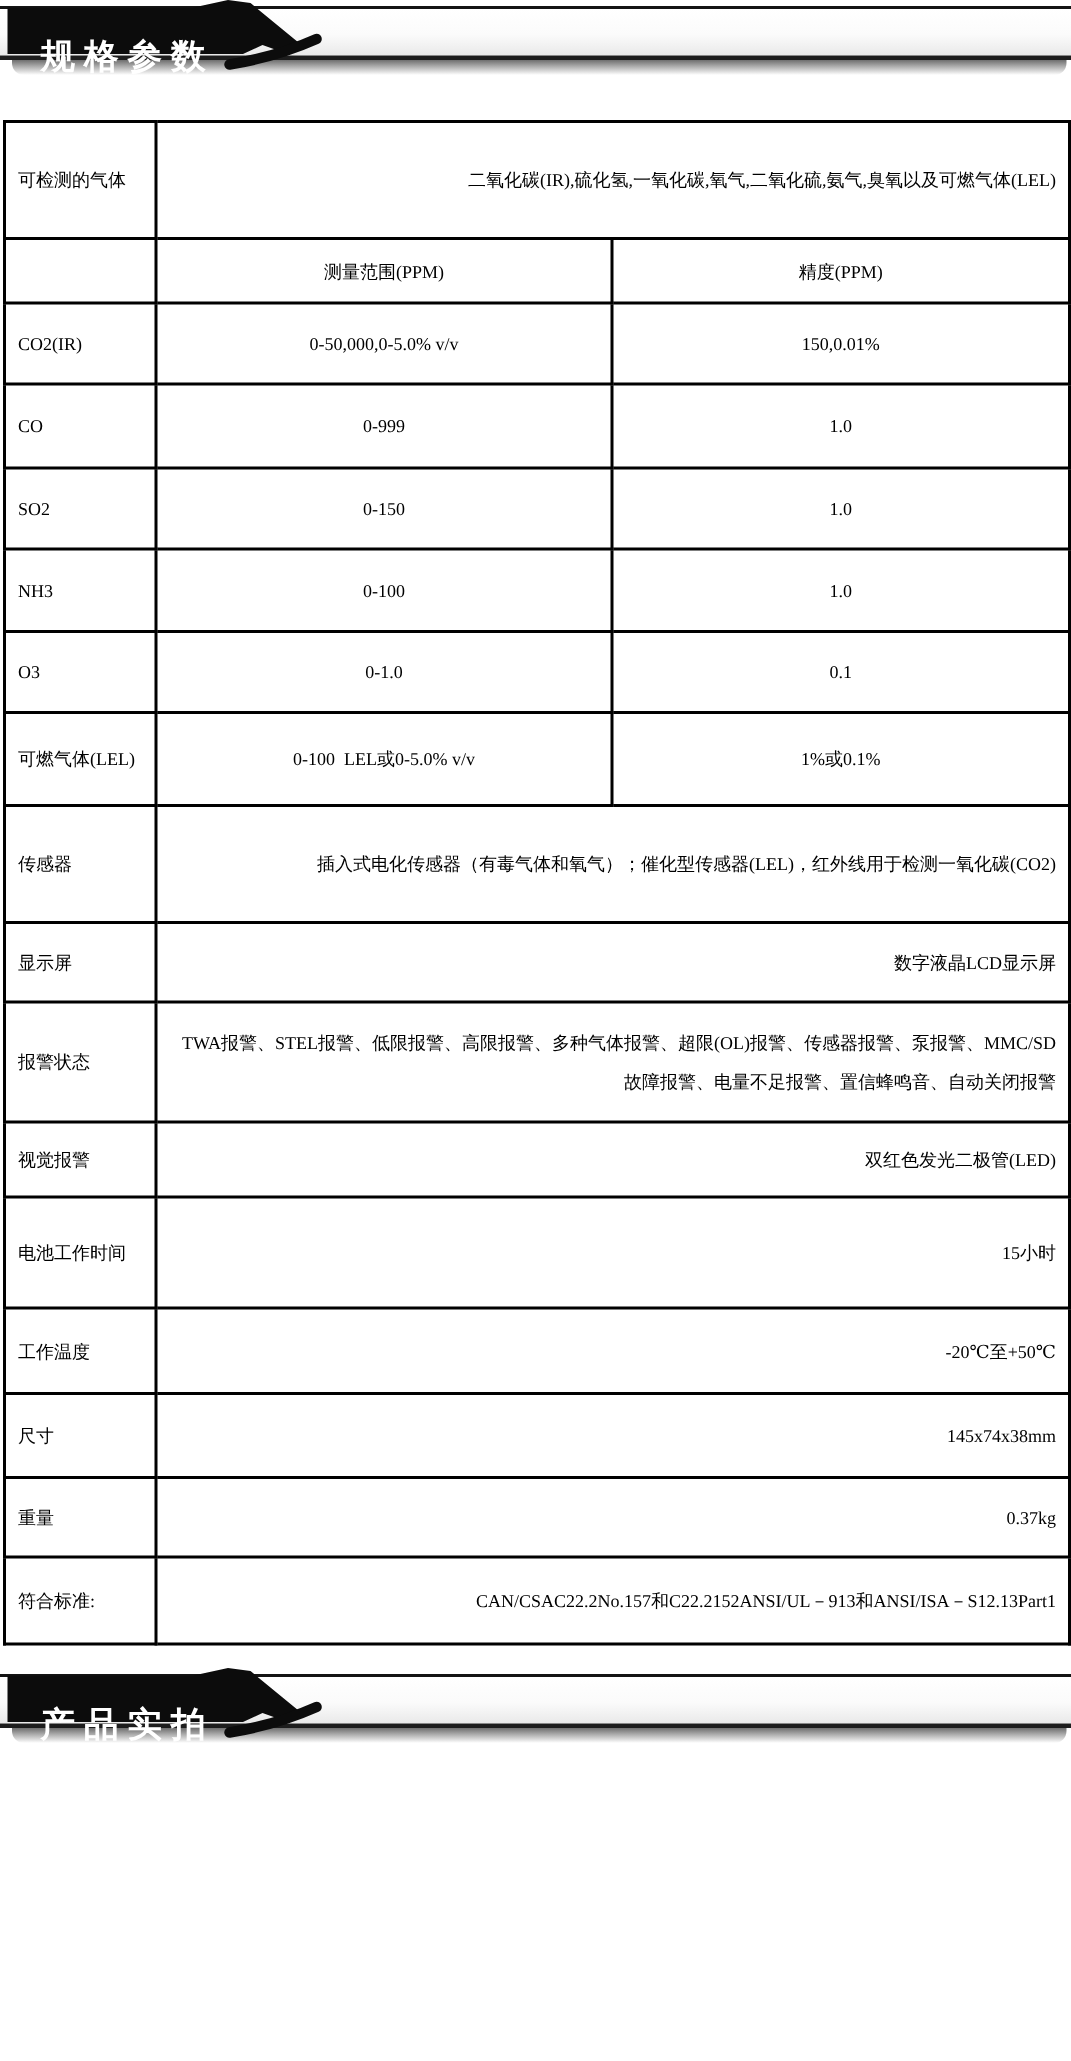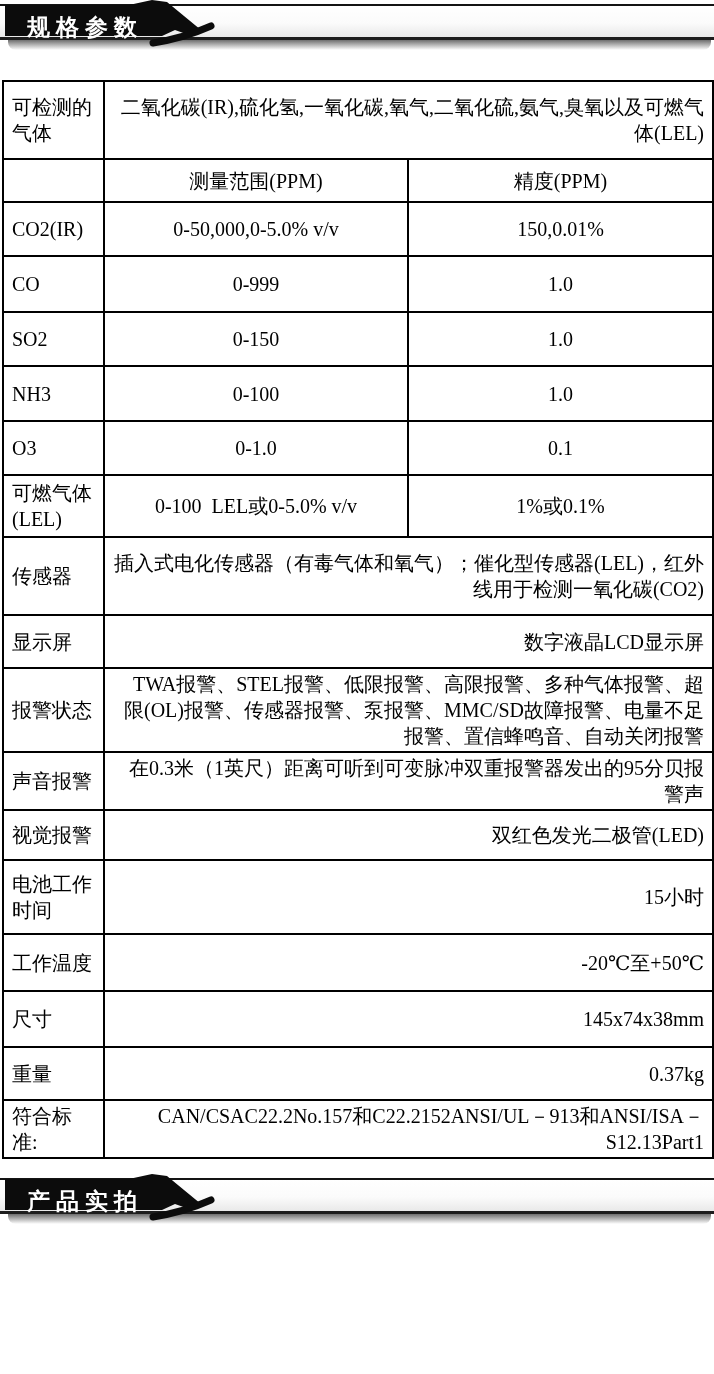--- a/index.html
+++ b/index.html
@@ -17,30 +17,30 @@
     border-top:2px solid #141414;
     border-bottom:3px solid #1d1d1d;
   }
   .banner-shadow{
     position:absolute;left:8px;right:3px;top:40px;height:10px;
     background:linear-gradient(180deg,rgba(70,70,70,.78),rgba(255,255,255,0));
     border-radius:0 0 8px 8px;
   }
   .banner-ribbon{position:absolute;left:3px;top:0;}
   .banner-title{
-    position:absolute;left:27px;top:15px;
+    position:absolute;left:27px;top:25px;
     font-family:"Liberation Sans","DejaVu Sans",sans-serif;
     font-weight:bold;font-size:23px;line-height:24px;
     color:#ffffff;letter-spacing:6px;white-space:nowrap;
   }
   
   table.spec{
     border-collapse:collapse;table-layout:fixed;
     width:710px;margin:30px 0 0 2px;
-    font-size:20px;line-height:26px;border-radius:17px;
+    font-size:12px;line-height:26px;border-radius:17px;
   }
   table.spec td{
     border:2px solid #000;
     padding:2px 8px;
     vertical-align:middle;
     background:#fff;
   }
   .col1{width:101px;} .col2{width:304px;} .col3{width:305px;}
   td.lbl{text-align:left;word-break:break-all;}
   td.c{text-align:center;padding:2px 4px;}
@@ -115,24 +115,20 @@
     <td class="val" colspan="2">插入式电化传感器（有毒气体和氧气）；催化型传感器(LEL)，红外线用于检测一氧化碳(CO2)</td>
   </tr>
   <tr style="height:53px">
     <td class="lbl">显示屏</td>
     <td class="val" colspan="2">数字液晶LCD显示屏</td>
   </tr>
   <tr style="height:80px">
     <td class="lbl">报警状态</td>
     <td class="val" colspan="2">TWA报警、STEL报警、低限报警、高限报警、多种气体报警、超限(OL)报警、传感器报警、泵报警、MMC/SD故障报警、电量不足报警、置信蜂鸣音、自动关闭报警</td>
   </tr>
-  <tr style="height:53px">
-    <td class="lbl">声音报警</td>
-    <td class="val" colspan="2">在0.3米（1英尺）距离可听到可变脉冲双重报警器发出的95分贝报警声</td>
-  </tr>
   <tr style="height:50px">
     <td class="lbl">视觉报警</td>
     <td class="val" colspan="2">双红色发光二极管(LED)</td>
   </tr>
   <tr style="height:74px">
     <td class="lbl">电池工作时间</td>
     <td class="val" colspan="2">15小时</td>
   </tr>
   <tr style="height:57px">
     <td class="lbl">工作温度</td>

